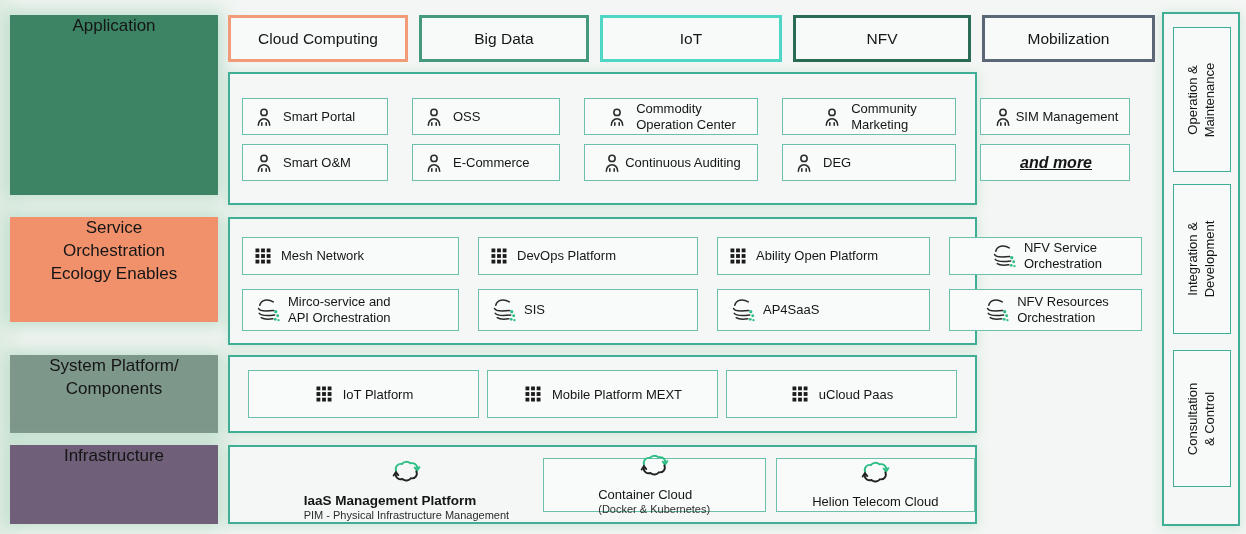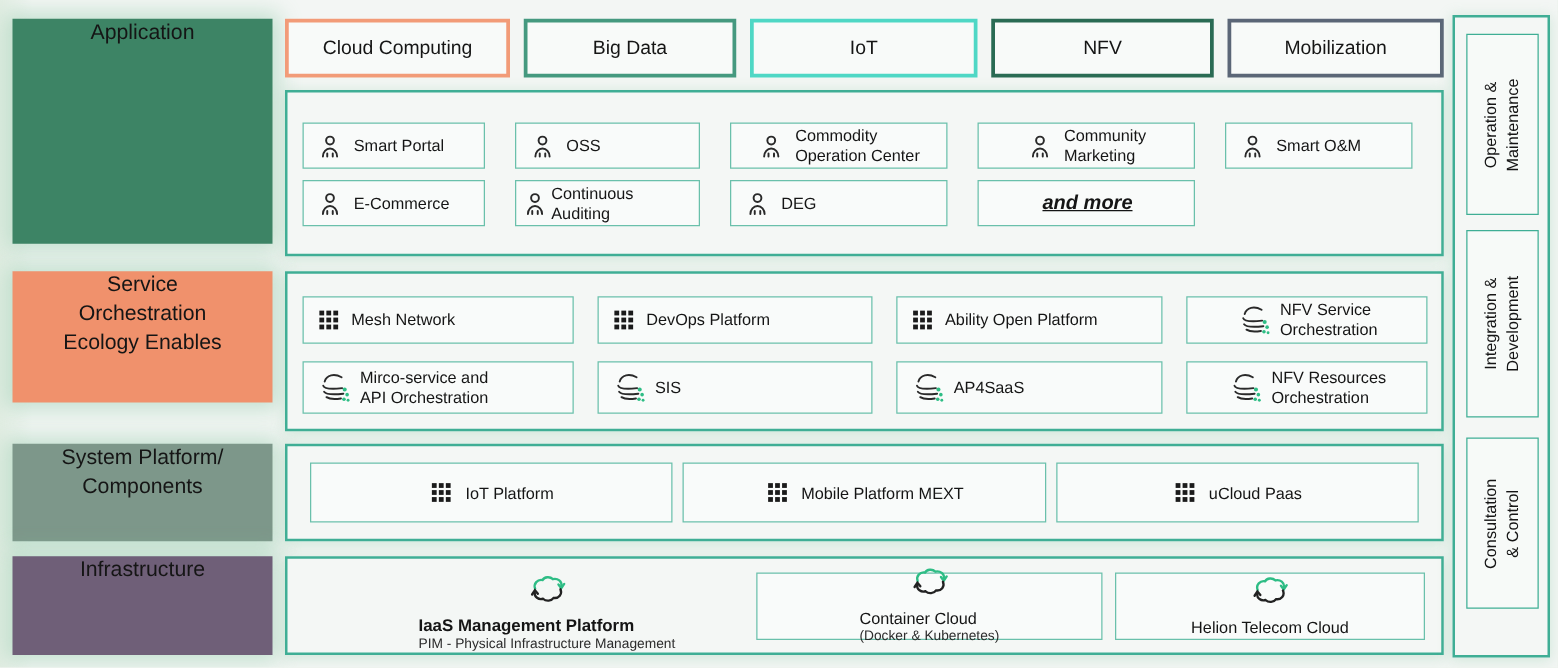--- a/index.html
+++ b/index.html
@@ -21,21 +21,21 @@
               display:flex; justify-content:space-between; }
   .tab { height:47px; background:#f8faf9; display:flex; align-items:center; justify-content:center;
          font-size:15.5px; border:3px solid #999; }
   .tab-cloud-computing { width:180px; border-color:#f29b78; }
   .tab-big-data        { width:170px; border-color:#45997f; }
   .tab-iot             { width:182px; border-color:#4fd7c5; }
   .tab-nfv             { width:178px; border-color:#2a6b54; }
   .tab-mobilization    { width:173px; border-color:#5b6677;align-items:center; }
 
   
-  .section { position:absolute; left:228px; width:927px; border:2px solid #3fae95;
+  .section { position:absolute; left:228px; width:749px; border:2px solid #3fae95;
              background:#f4f7f5; box-shadow:0 2px 10px 1px rgba(136,198,162,.30); }
   .sec-app   { top:72px;  height:133px; display:grid;
                grid-template-columns:146px 148px 174px 174px 150px;
                grid-template-rows:37px 37px; column-gap:24px; row-gap:9px;
                padding:24px 0 0 12px; }
   .sec-svc   { top:217px; height:128px; display:grid;
                grid-template-columns:217px 220px 213px 193px;
                grid-template-rows:38px 42px; column-gap:19px; row-gap:14px;
                padding:18px 0 0 12px; }
   .sec-sys   { top:355px; height:78px; display:flex; gap:8px; padding:13px 18px; }
@@ -153,20 +153,30 @@
   <span class="ic">
     <svg width="22" height="22" viewBox="0 0 24 24" fill="none" stroke="#2a2a2a" stroke-width="1.7" stroke-linecap="round">
       <circle cx="12" cy="7" r="3.4"></circle>
       <path d="M5.8 21 c0-4.1 2.8-7 6.2-7 s6.2 2.9 6.2 7"></path>
       <path d="M9.6 21 v-2.6 M14.4 21 v-2.6"></path>
     </svg>
   </span>
 <span class="lbl">Community
 Marketing</span>
       </div>
+    <div class="item tight center">
+  <span class="ic">
+    <svg width="22" height="22" viewBox="0 0 24 24" fill="none" stroke="#2a2a2a" stroke-width="1.7" stroke-linecap="round">
+      <circle cx="12" cy="7" r="3.4"></circle>
+      <path d="M5.8 21 c0-4.1 2.8-7 6.2-7 s6.2 2.9 6.2 7"></path>
+      <path d="M9.6 21 v-2.6 M14.4 21 v-2.6"></path>
+    </svg>
+  </span>
+<span class="lbl">SIM Management</span>
+      </div>
 
     <div class="item">
   <span class="ic">
     <svg width="22" height="22" viewBox="0 0 24 24" fill="none" stroke="#2a2a2a" stroke-width="1.7" stroke-linecap="round">
       <circle cx="12" cy="7" r="3.4"></circle>
       <path d="M5.8 21 c0-4.1 2.8-7 6.2-7 s6.2 2.9 6.2 7"></path>
       <path d="M9.6 21 v-2.6 M14.4 21 v-2.6"></path>
     </svg>
   </span>
 <span class="lbl">Smart O&amp;M</span>

